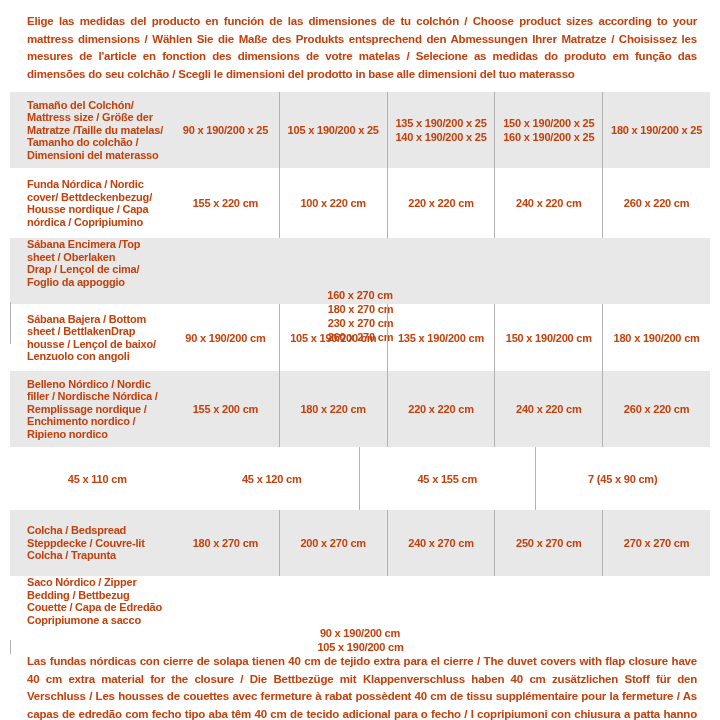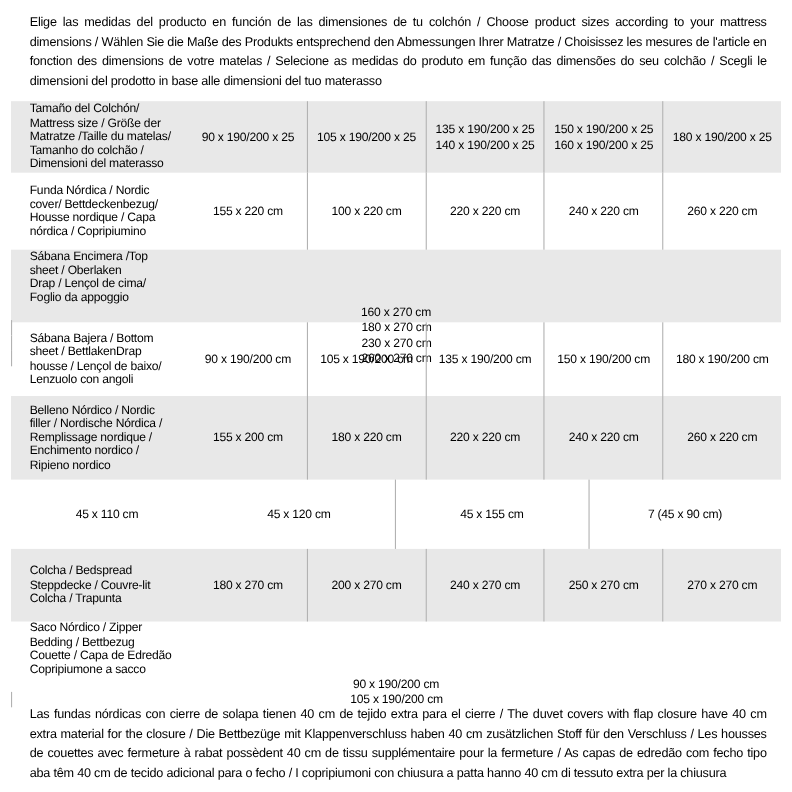--- a/index.html
+++ b/index.html
@@ -1,42 +1,42 @@
 <!DOCTYPE html>
 <html><head>
 <meta charset="utf-8">
 <style>
   html,body{margin:0;padding:0;background:#fff;}
   .page{
     position:relative;
     width:720px;height:720px;
     background:#fff;
     font-family:"Liberation Sans","DejaVu Sans",sans-serif;
-    color:#000000;
-    font-weight:400;
+    color:#c2410c;
+    font-weight:700;
     letter-spacing:-0.2px;
     box-sizing:border-box;
     overflow:hidden;
   }
   .intro{
     margin:13px 23px 9px 27px;
     font-size:11.5px;
     line-height:17.5px;
     text-align:justify;
   }
   .size-table{
     margin-left:10px;
     width:700px;
   }
   .row{
     display:flex;
     align-items:stretch;
   }
   .row.stripe{background:#e8e8e8;}
-  .row:nth-child(1){height:65px;}
+  .row:nth-child(1){height:76px;}
   .row:nth-child(2){height:70px;}
   .row:nth-child(3){height:66px;flex-direction:column;}
   .row:nth-child(4){height:67px;}
   .row:nth-child(5){height:76px;}
   .row:nth-child(6){height:63px;}
   .row:nth-child(7){height:66px;}
   .row:nth-child(8){height:69px;flex-direction:column;}
   .cell{
     display:flex;
     align-items:center;

